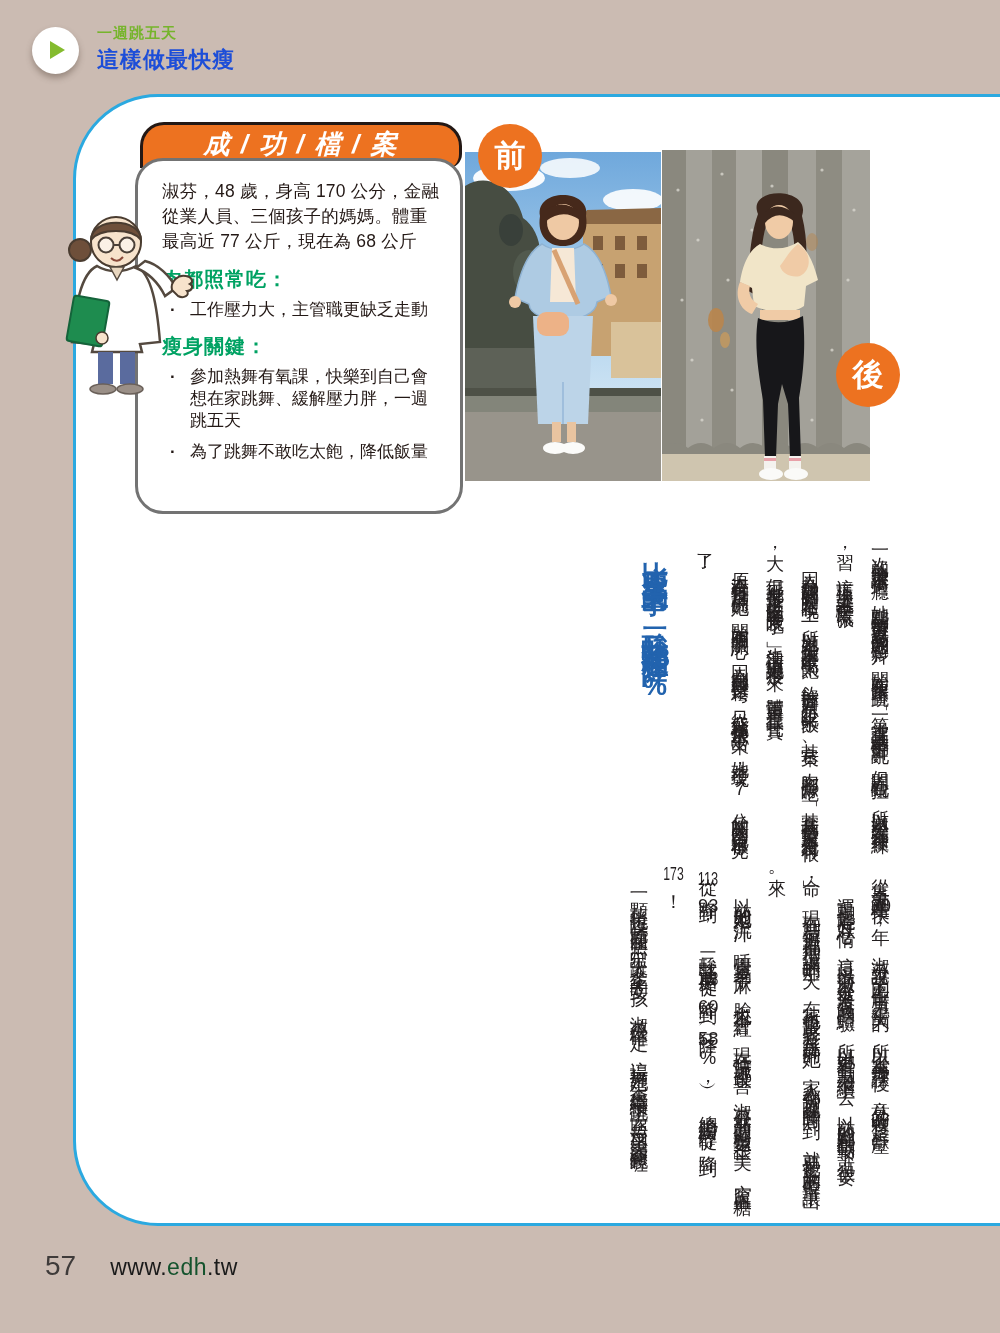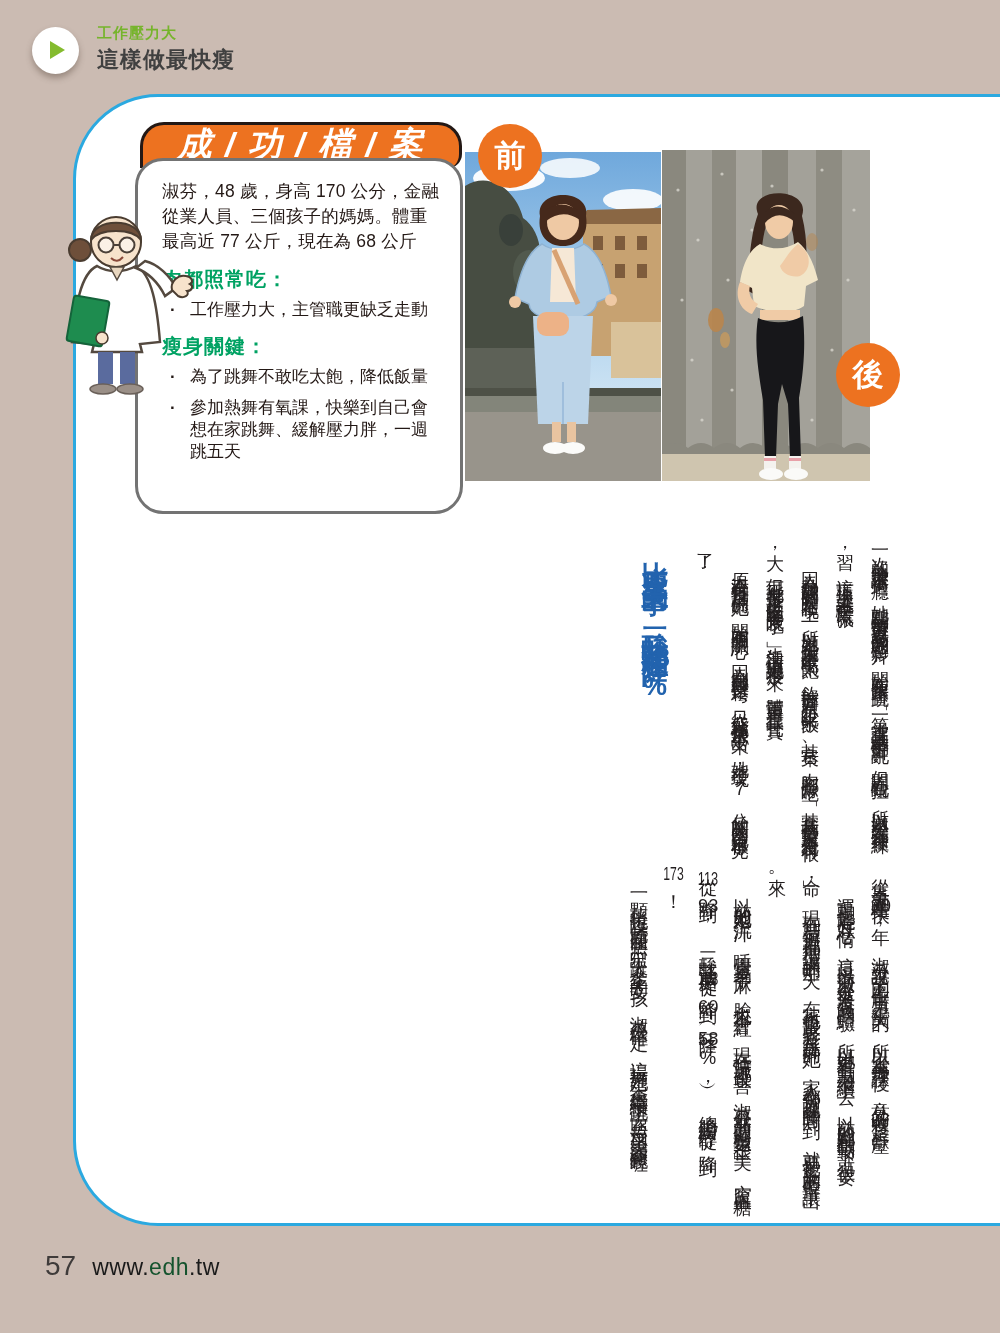--- a/index.html
+++ b/index.html
@@ -7,31 +7,31 @@
   body { font-family:"Liberation Sans","DejaVu Sans",sans-serif; }
   .page { position:relative; width:1000px; height:1333px; background:#cbbbb2; overflow:hidden; }
 
   
   .play-circle { position:absolute; left:32px; top:27px; width:47px; height:47px; background:#fff;
     border-radius:50%; box-shadow:0 4px 6px rgba(90,75,65,.45); z-index:2; }
   .play-tri { position:absolute; left:18px; top:14px; width:0; height:0;
     border-left:15px solid #84bb2e; border-top:9px solid transparent; border-bottom:9px solid transparent; }
   .topbar-text { position:absolute; left:97px; top:24px; z-index:2; }
   .category { font-size:15px; font-weight:bold; color:#76b42c; letter-spacing:1px; }
-  .page-title { font-size:22px; font-weight:bold; color:#404040; margin-top:2px; letter-spacing:1px; }
+  .page-title { font-size:22px; font-weight:bold; color:#1d4ed8; margin-top:2px; letter-spacing:1px; }
 
   
   .card { position:absolute; left:73px; top:94px; width:940px; height:1132px; background:#ffffff;
     border:3px solid #2ba9e0; border-radius:85px 0 0 85px; }
 
   
   .profile-tab { position:absolute; left:140px; top:122px; width:322px; height:46px; background:#ed7220;
     border:3px solid #231815; border-bottom:none; border-radius:24px 24px 14px 0;
     display:flex; align-items:center; justify-content:center; z-index:1; }
-  .profile-tab span { color:#fff; font-size:34px; font-weight:bold; font-style:italic; letter-spacing:2px;
+  .profile-tab span { color:#fff; font-size:26px; font-weight:bold; font-style:italic; letter-spacing:2px;
     transform:translateY(-2px);text-align:center; }
   .profile-box { position:absolute; left:135px; top:158px; width:328px; height:356px; background:#fff;
     border:3px solid #737373; border-radius:28px; z-index:2; padding:18px 16px 0 24px; }
   .profile-intro { font-size:17.5px; color:#231815; line-height:1.42; letter-spacing:.2px; }
   .psec-heading { font-size:20px; font-weight:bold; color:#00a263; margin:12px 0 6px 0; letter-spacing:1px; }
   .plist { list-style:none; }
   .plist li { position:relative; font-size:17px; color:#231815; line-height:1.3; padding-left:28px; margin-bottom:9px; }
   .plist li::before { content:"\00B7"; position:absolute; left:8px; top:0; font-weight:bold; }
 
   
@@ -53,54 +53,54 @@
   .vbottom { left:135px; top:864px; width:762px; height:324px; }
   .vparas p { text-indent:1em; }
   .vparas p:first-child { text-indent:0; }
   .vtop .vparas p    { font-size:18px;   line-height:35px;   letter-spacing:3px; }
   .vbottom .vparas p { font-size:18.5px; line-height:34.5px; letter-spacing:4.5px; }
   .vheading { font-size:27px; font-weight:800; color:#2263ae; line-height:44px; letter-spacing:5.5px;
     margin-block-start:10px; }
   .tcy { text-combine-upright:all; }
 
   
-  .footer { position:absolute; left:45px; top:1250px; display:flex; align-items:baseline; gap:16px; z-index:2; }
+  .footer { position:absolute; left:45px; top:1250px; display:flex; align-items:baseline; gap:34px; z-index:2; }
   .pnum { font-size:28px; color:#3f3b3a; }
   .site-url { font-size:23px; color:#1a1a1a; font-weight:500; letter-spacing:.5px; }
   .site-url .g { color:#14532d; }
 </style>
 </head>
 <body>
 
 <div class="page">
 
   <div class="play-circle">
       <div class="play-tri"></div>
     </div>
   <div class="topbar-text">
-    <div class="category">工作壓力大</div>
+    <div class="category">一週跳五天</div>
     <div class="page-title">這樣做最快瘦</div>
   </div>
 
   <div class="card"></div>
 
   <div class="profile-tab">
     <span>成 / 功 / 檔 / 案</span>
   </div>
   <div class="profile-box">
     <p class="profile-intro">淑芬，48 歲，身高 170 公分，金融從業人員、三個孩子的媽媽。體重最高近 77 公斤，現在為 68 公斤</p>
     <div id="profile-sections">
         <h4 class="psec-heading">肉都照常吃：</h4>
         <ul class="plist">
           <li>工作壓力大，主管職更缺乏走動</li>
         </ul>
         <h4 class="psec-heading">瘦身關鍵：</h4>
         <ul class="plist">
+          <li>參加熱舞有氧課，快樂到自己會想在家跳舞、緩解壓力胖，一週跳五天</li>
           <li>為了跳舞不敢吃太飽，降低飯量</li>
-          <li>參加熱舞有氧課，快樂到自己會想在家跳舞、緩解壓力胖，一週跳五天</li>
         </ul>
       </div>
   </div>
 
   <svg class="doctor" viewBox="0 0 150 200">
     <circle cx="26" cy="50" r="11" fill="#6e4f3a" stroke="#4a3c30" stroke-width="2"></circle>
     <circle cx="62" cy="42" r="25" fill="#f7e3cc" stroke="#4a3c30" stroke-width="2"></circle>
     <path d="M37,40 C37,17 87,17 87,40 C78,28 46,28 37,40 Z" fill="#6e4f3a" stroke="#4a3c30" stroke-width="2"></path>
     <circle cx="52" cy="45" r="7.5" fill="#fff" fill-opacity=".5" stroke="#4a4038" stroke-width="2"></circle>
     <circle cx="73" cy="45" r="7.5" fill="#fff" fill-opacity=".5" stroke="#4a4038" stroke-width="2"></circle>

